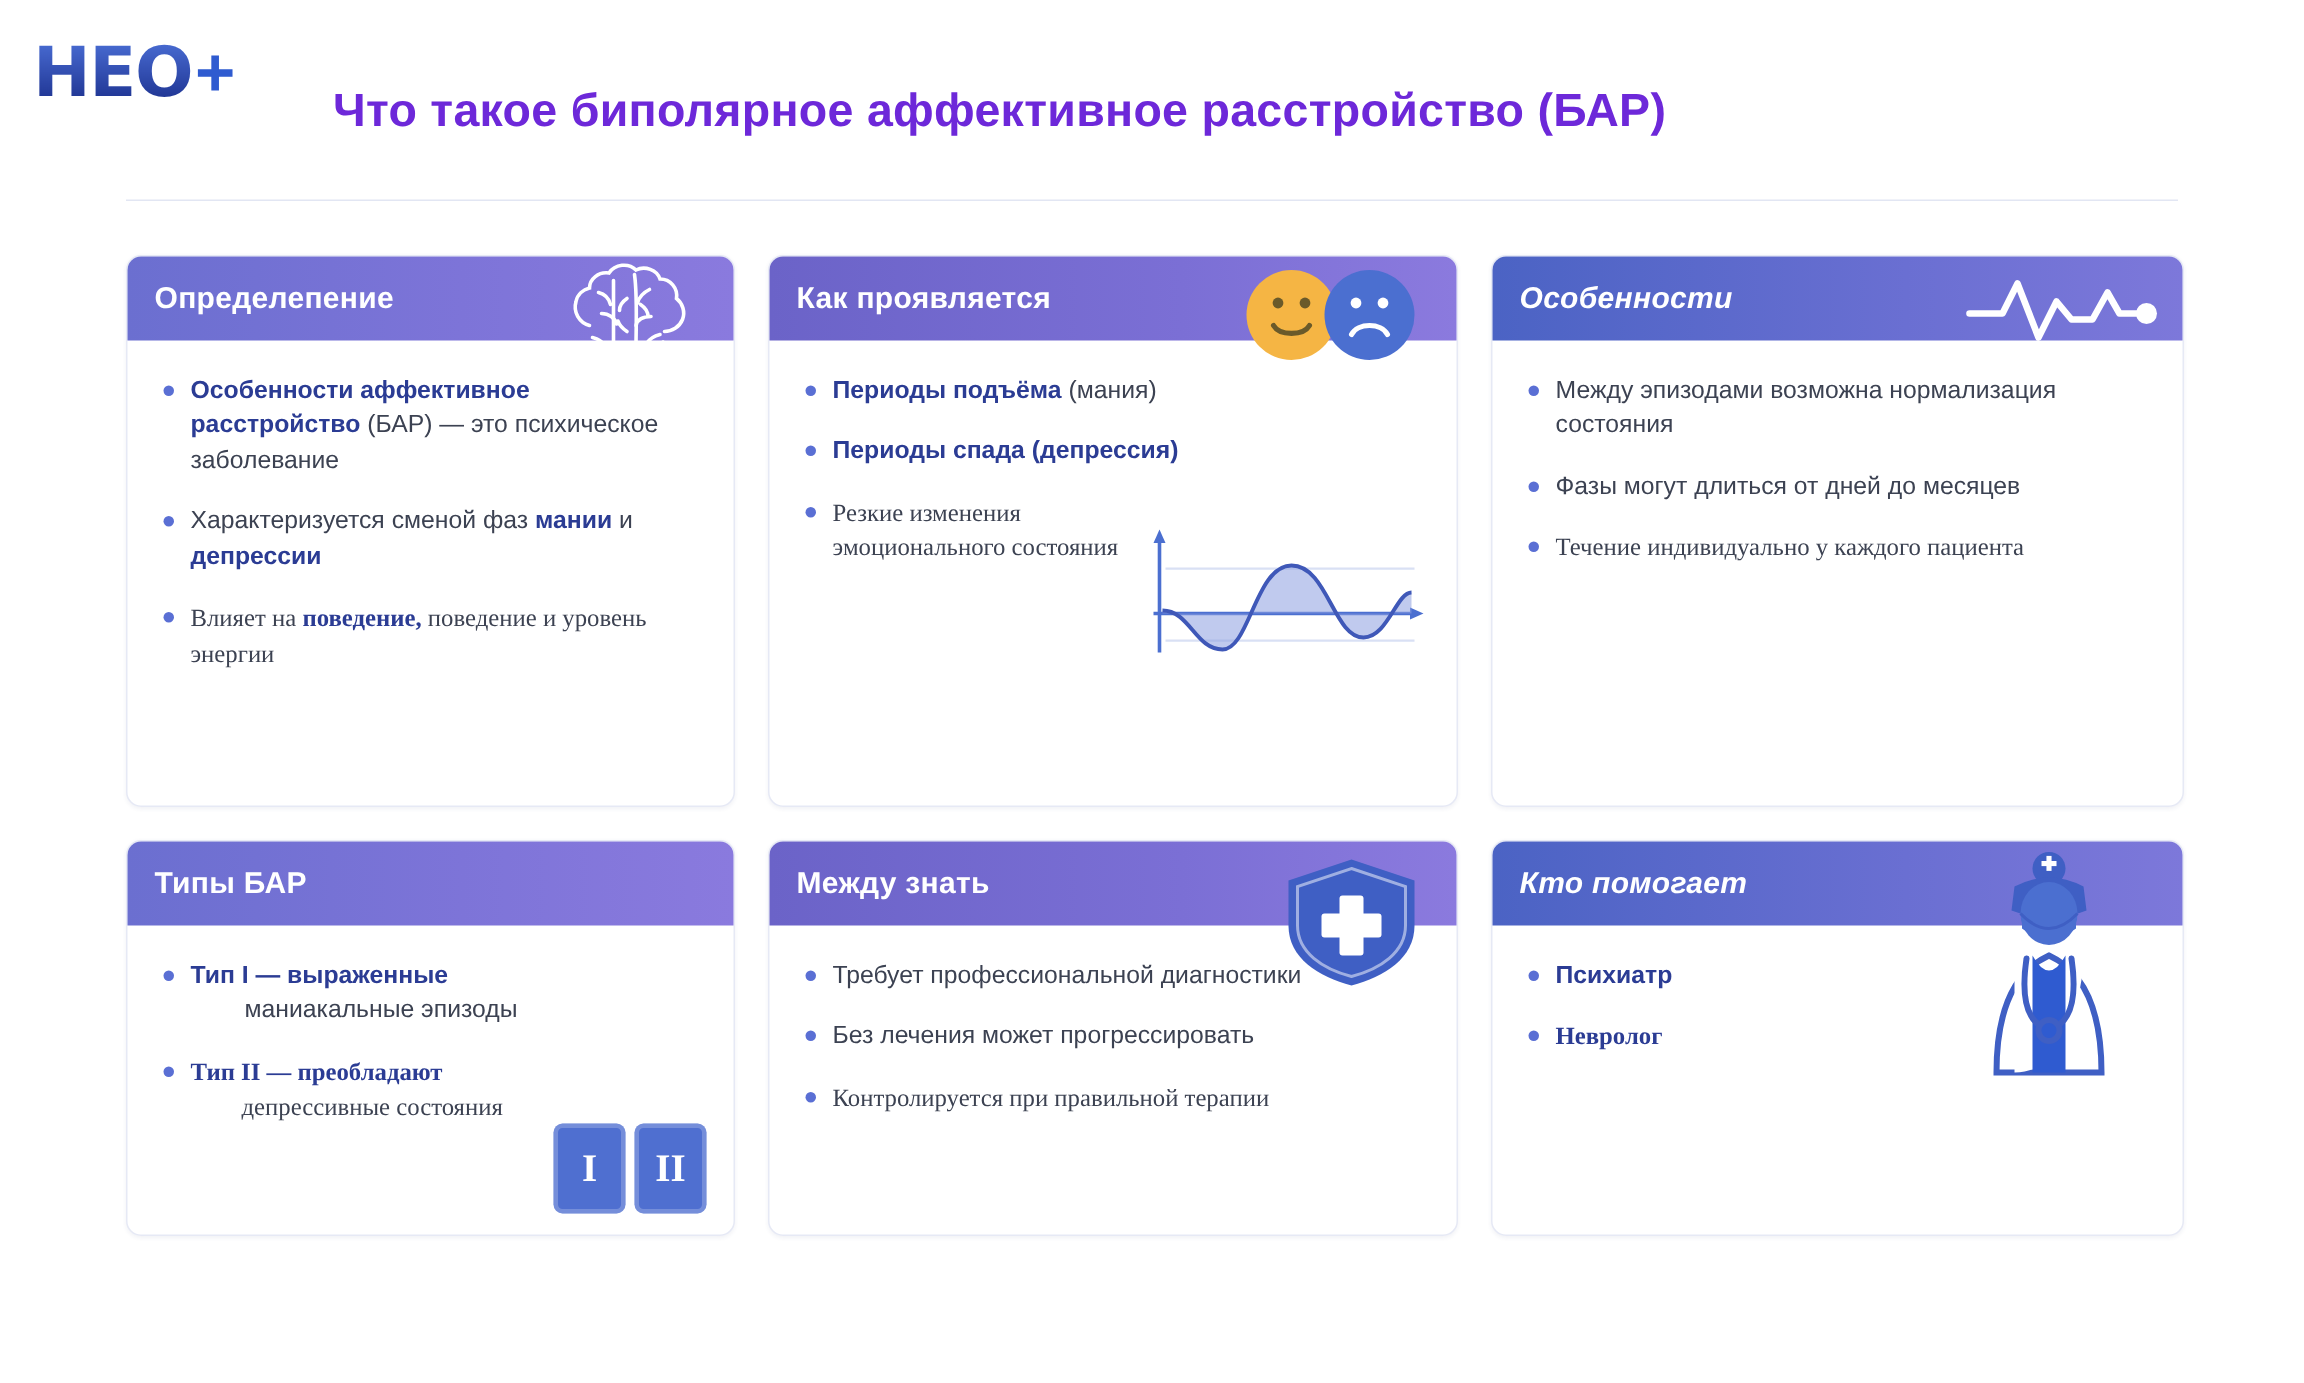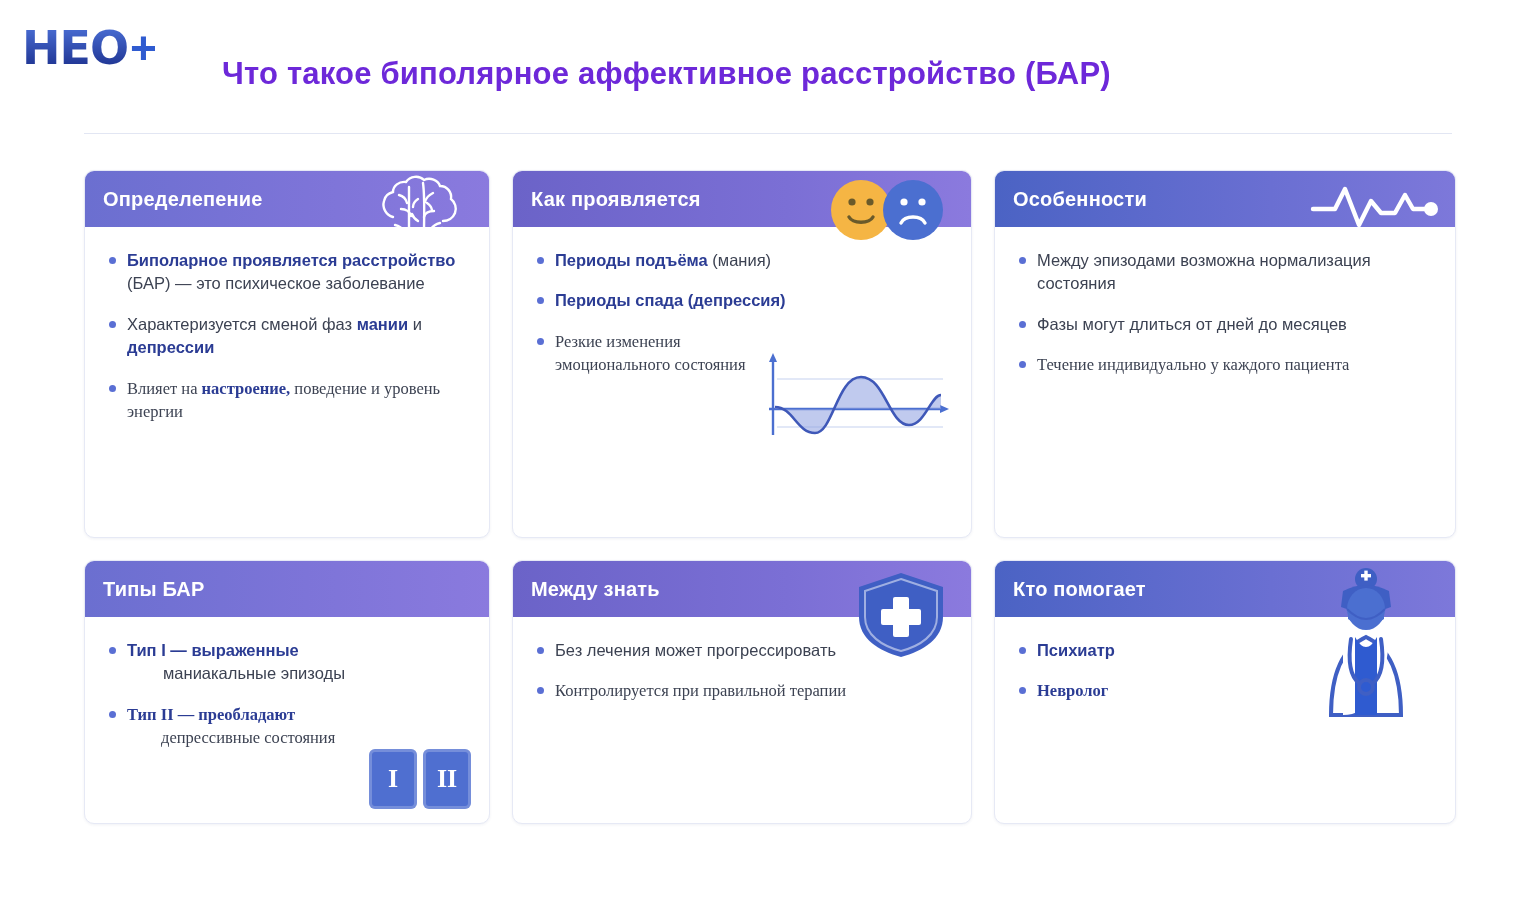--- a/index.html
+++ b/index.html
@@ -81,20 +81,21 @@
     height: 56px;
     border-radius: 9px 9px 0 0;
     background: linear-gradient(90deg,#6b6fd0 0%, #7d74d8 55%, #8a7ade 100%);
     display: flex;
     align-items: center;
     padding: 16px 18px;
     overflow: visible;
   }
   .card-head.blue {
     background: linear-gradient(90deg,#4b63c4 0%, #6a6fd2 60%, #7d78da 100%);
+    font-style: italic;
   }
   .card-head.violet {
     background: linear-gradient(90deg,#6b63c8 0%, #7b6fd5 60%, #8b7ade 100%);
     text-align: center;
   }
   .card-title {
     color: #ffffff;
     font-size: 20px;
     font-weight: 700;
     letter-spacing: .2px;
@@ -194,27 +195,27 @@
               <path d="M62 10c2 14 1 36 1 48 0 7 6 11 12 9 5-2 7-7 6-12"></path>
               <path d="M38 22c4 1 7 4 8 8M40 36c5 0 9 3 10 7M72 20c-4 2-7 5-8 9M73 38c-5 0-9 2-10 6M57 26c-3 2-5 5-5 8M57 48c-3-2-5-4-6-7M66 30c3 2 5 4 5 8"></path>
               <path d="M34 52c4 1 7 3 9 6M79 50c-4 1-7 3-9 6"></path>
             </g>
           </svg>
         </span>
       </div>
       <div class="card-body">
         <ul class="bullets">
           <li>
-            <span class="b">Биполарное проявляется расстройство</span><span class="nb"> (БАР) — это психическое заболевание</span>
+            <span class="b">Особенности аффективное расстройство</span><span class="nb"> (БАР) — это психическое заболевание</span>
           </li>
           <li>
             <span class="nb">Характеризуется сменой фаз </span><span class="b">мании</span><span class="nb"> и </span><span class="b">депрессии</span>
           </li>
           <li>
-            <span class="nb">Влияет на </span><span class="b">настроение,</span><span class="nb"> поведение и уровень энергии</span>
+            <span class="nb">Влияет на </span><span class="b">поведение,</span><span class="nb"> поведение и уровень энергии</span>
           </li>
         </ul>
       </div>
     </div>
 
     <div class="card r1">
       <div class="card-head violet">
         <span class="card-title">Как проявляется</span>
         <span class="icon-wrap faces-icon">
           <svg width="132" height="70" viewBox="0 0 132 70">
@@ -306,20 +307,21 @@
           <svg width="108" height="92" viewBox="0 0 108 92">
             <path d="M54 6 L96 20 V50 C96 72 76 84 54 90 C32 84 12 72 12 50 V20 Z" fill="#3f5fc4"></path>
             <path d="M54 12 L90 24 V50 C90 68 73 79 54 84 C35 79 18 68 18 50 V24 Z" fill="none" stroke="#ffffff" stroke-width="2" opacity=".5"></path>
             <rect x="46" y="30" width="16" height="40" rx="2" fill="#ffffff"></rect>
             <rect x="34" y="42" width="40" height="16" rx="2" fill="#ffffff"></rect>
           </svg>
         </span>
       </div>
       <div class="card-body">
         <ul class="bullets">
+          <li><span class="nb">Требует профессиональной диагностики</span></li>
           <li><span class="nb">Без лечения может прогрессировать</span></li>
           <li><span class="nb">Контролируется при правильной терапии</span></li>
         </ul>
       </div>
     </div>
 
     <div class="card r2">
       <div class="card-head blue">
         <span class="card-title">Кто помогает</span>
         <span class="icon-wrap doctor-icon">

